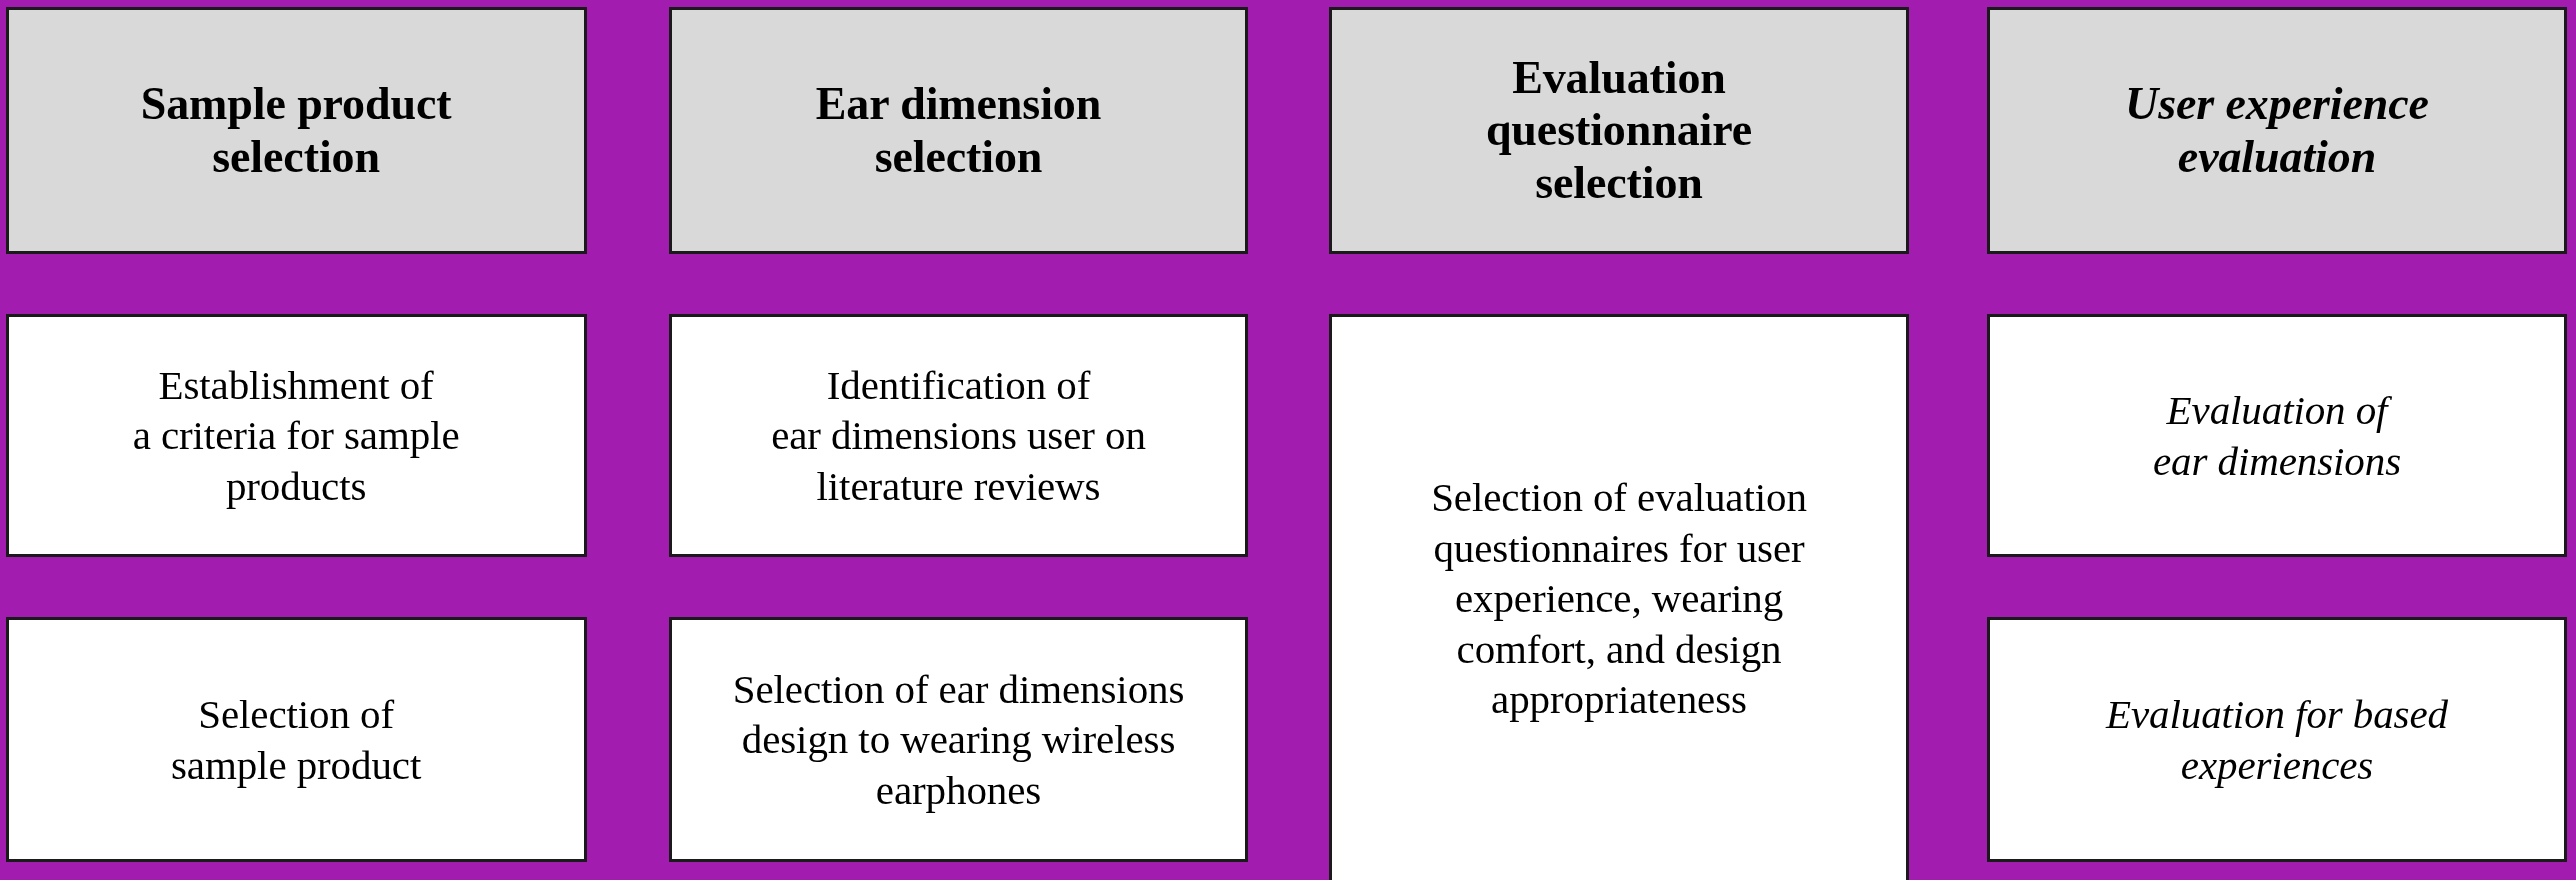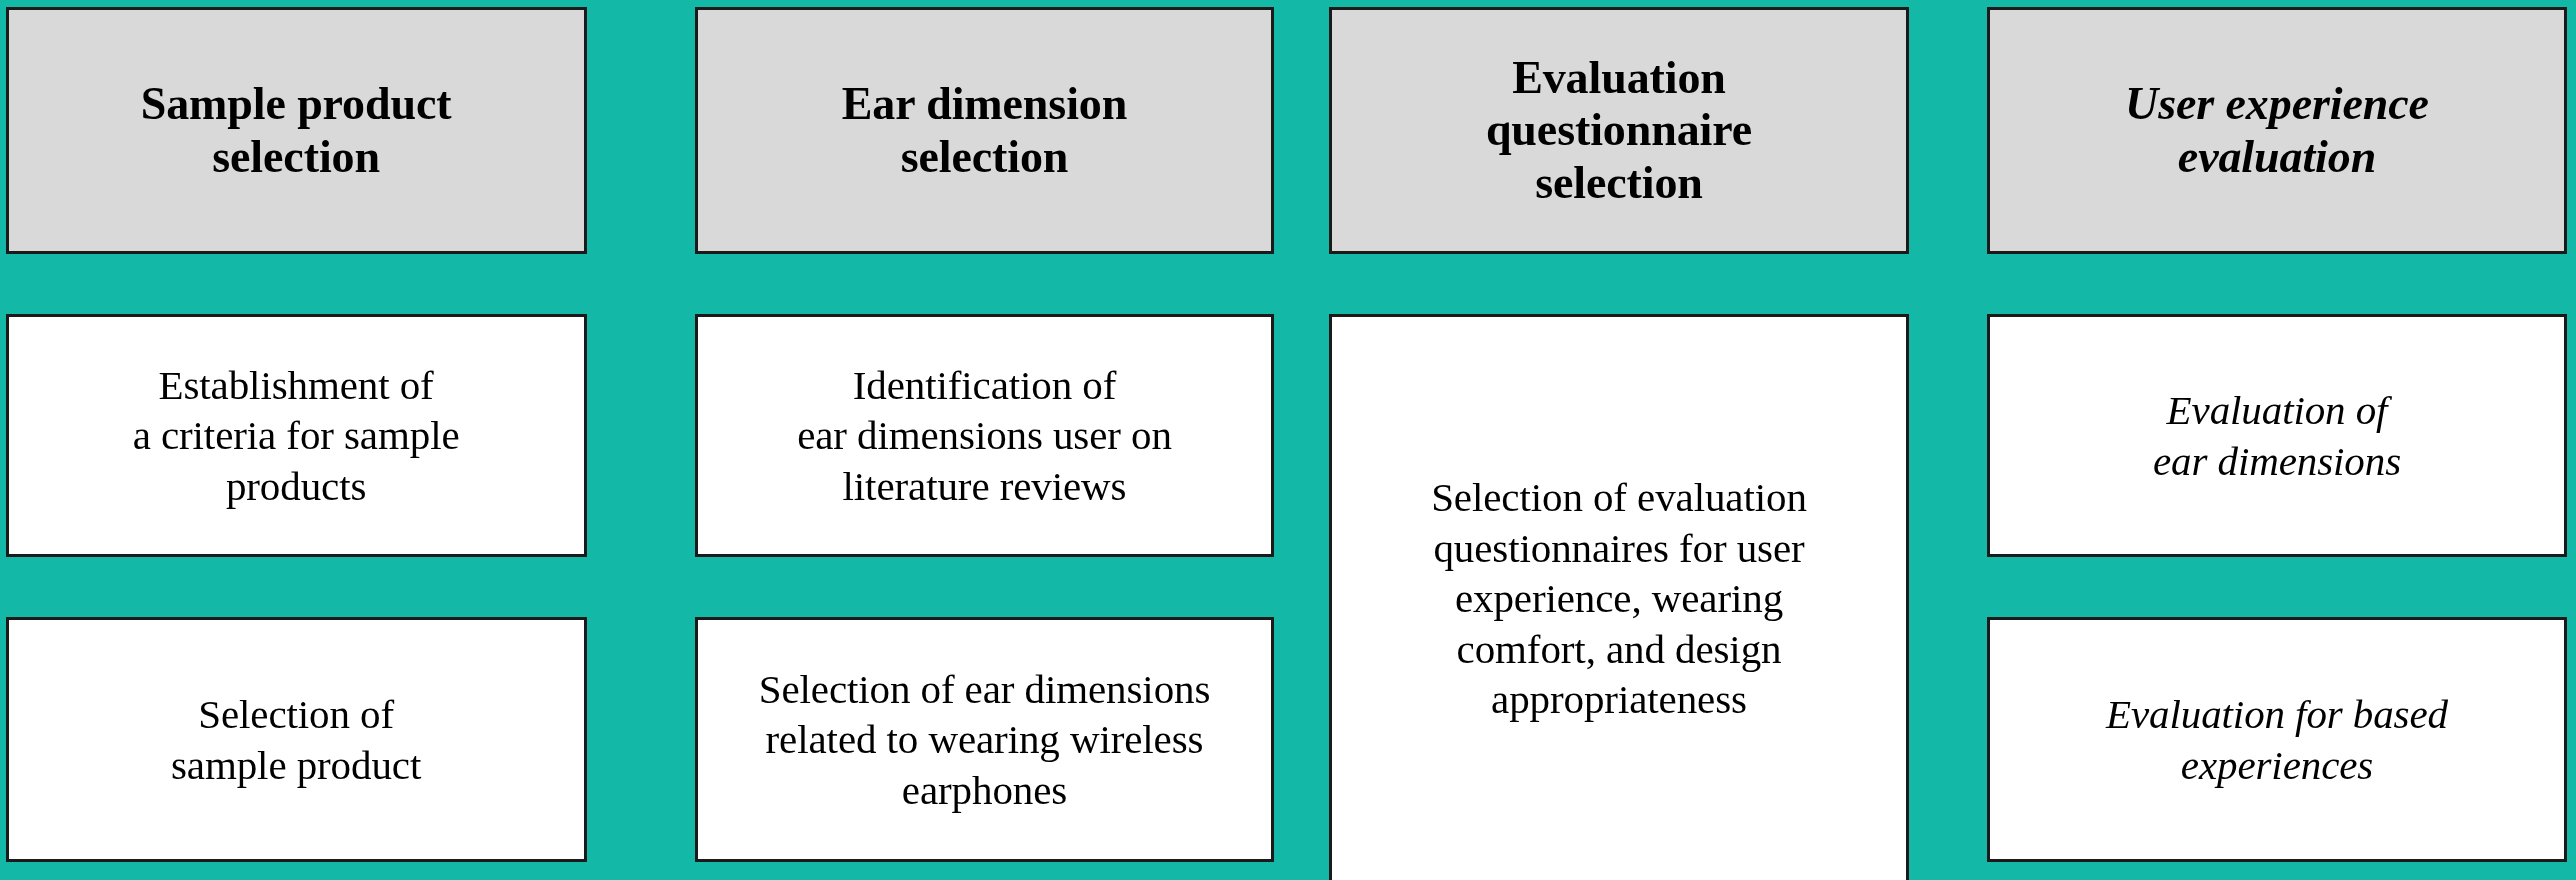--- a/index.html
+++ b/index.html
@@ -12,21 +12,21 @@
     width: 2576px;
     height: 880px;
     font-family: "Liberation Serif", "DejaVu Serif", serif;
     -webkit-font-smoothing: antialiased;
   }
 
   #diagram {
     position: relative;
     width: 2576px;
     height: 880px;
-    background: #14b8a6;
+    background: #a21caf;
   }
 
   
   .box {
     position: absolute;
     box-sizing: border-box;
     border: 3.5px solid #1a1a1a;
     display: flex;
     align-items: center;
     justify-content: center;
@@ -54,21 +54,21 @@
   .step-box {
     background: #ffffff;
     font-weight: normal;
     font-size: 41px;
     line-height: 1.23;
     letter-spacing: -0.1px;
   }
 
   
   .col-1 { left: 5.6px;    width: 581px; }
-  .col-2 { left: 695px;  width: 579px; }
+  .col-2 { left: 669px;  width: 579px; }
   .col-3 { left: 1329px; width: 580px; }
   .col-4 { left: 1987px; width: 580px; font-style: italic; }
 
   
   .row-header { top: 7px;  height: 247px; }
   .row-mid    { top: 314px; height: 243px; }
   .row-bottom { top: 617px; height: 245px; }
   .row-span   { top: 314px; height: 569px; }
 </style>
 </head>
@@ -98,21 +98,21 @@
   </div>
 
   <div class="box step-box col-2 row-mid">
     <span class="txt">Identification of
 ear dimensions user on
 literature reviews</span>
   </div>
 
   <div class="box step-box col-2 row-bottom">
     <span class="txt">Selection of ear dimensions
-related to wearing wireless
+design to wearing wireless
 earphones</span>
   </div>
 
   <div class="box stage-box col-3 row-header">
     <span class="txt">Evaluation
 questionnaire
 selection</span>
   </div>
 
   <div class="box step-box col-3 row-span">

